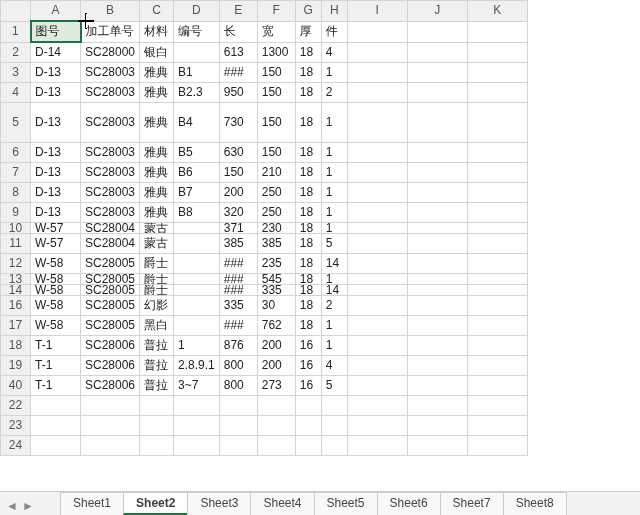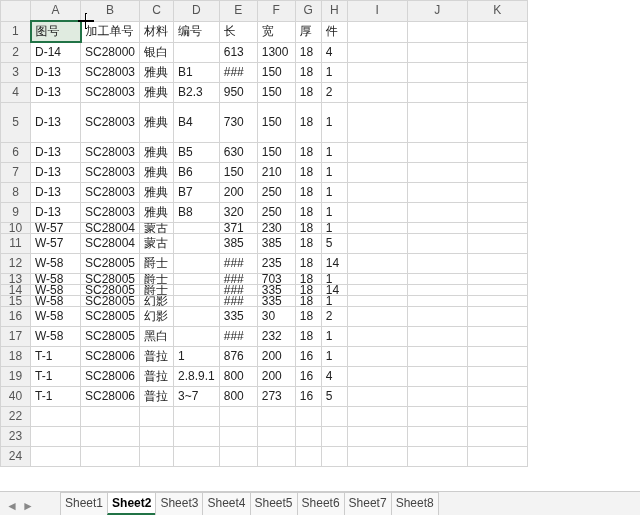--- a/index.html
+++ b/index.html
@@ -59,31 +59,31 @@
     padding-left: 60px;
   }
   .tabs .navbtn {
     position: absolute;
     left: 6px; bottom: 2px;
     display: flex; gap: 4px;
     color: #888;
   }
   .tabs .navbtn span { cursor: default; }
   .tab {
-    padding: 3px 4px;
+    padding: 3px 12px;
     border: 1px solid #ccc;
     border-bottom: none;
     background: #f8f8f8;
     margin-right: -1px;
     color: #444;
     font-size: 12px;
   }
   .tab.active {
     background: #fff;
-    color: #000000;
+    color: #404040;
     border-bottom: 2px solid #217346;
     font-weight: bold;
   }
   .cursor-plus {
     position: absolute;
     top: 13px; left: 78px;
     width: 16px; height: 16px;
     pointer-events: none;
   }
   .cursor-plus::before, .cursor-plus::after {
@@ -300,55 +300,41 @@
         <td></td>
         <td></td>
       </tr>
       <tr class="short">
         <th class="rowhdr short">13</th>
         <td class="short">W-58</td>
         <td class="short">SC28005</td>
         <td class="short">爵士</td>
         <td class="short"></td>
         <td class="num short">###</td>
-        <td class="num short">703</td>
+        <td class="num short">545</td>
         <td class="num short">18</td>
         <td class="num short">1</td>
         <td class="short"></td>
         <td class="short"></td>
         <td class="short"></td>
       </tr>
       <tr class="short">
         <th class="rowhdr short">14</th>
         <td class="short">W-58</td>
         <td class="short">SC28005</td>
         <td class="short">爵士</td>
         <td class="short"></td>
         <td class="num short">###</td>
         <td class="num short">335</td>
         <td class="num short">18</td>
         <td class="num short">14</td>
         <td class="short"></td>
         <td class="short"></td>
         <td class="short"></td>
       </tr>
-      <tr class="short">
-        <th class="rowhdr short">15</th>
-        <td class="short">W-58</td>
-        <td class="short">SC28005</td>
-        <td class="short">幻影</td>
-        <td class="short"></td>
-        <td class="num short">###</td>
-        <td class="num short">335</td>
-        <td class="num short">18</td>
-        <td class="num short">1</td>
-        <td class="short"></td>
-        <td class="short"></td>
-        <td class="short"></td>
-      </tr>
       <tr>
         <th class="rowhdr">16</th>
         <td>W-58</td>
         <td>SC28005</td>
         <td>幻影</td>
         <td></td>
         <td class="num">335</td>
         <td class="num">30</td>
         <td class="num">18</td>
         <td class="num">2</td>
@@ -356,21 +342,21 @@
         <td></td>
         <td></td>
       </tr>
       <tr>
         <th class="rowhdr">17</th>
         <td>W-58</td>
         <td>SC28005</td>
         <td>黑白</td>
         <td></td>
         <td class="num">###</td>
-        <td class="num">232</td>
+        <td class="num">762</td>
         <td class="num">18</td>
         <td class="num">1</td>
         <td></td>
         <td></td>
         <td></td>
       </tr>
       <tr>
         <th class="rowhdr">18</th>
         <td>T-1</td>
         <td>SC28006</td>

